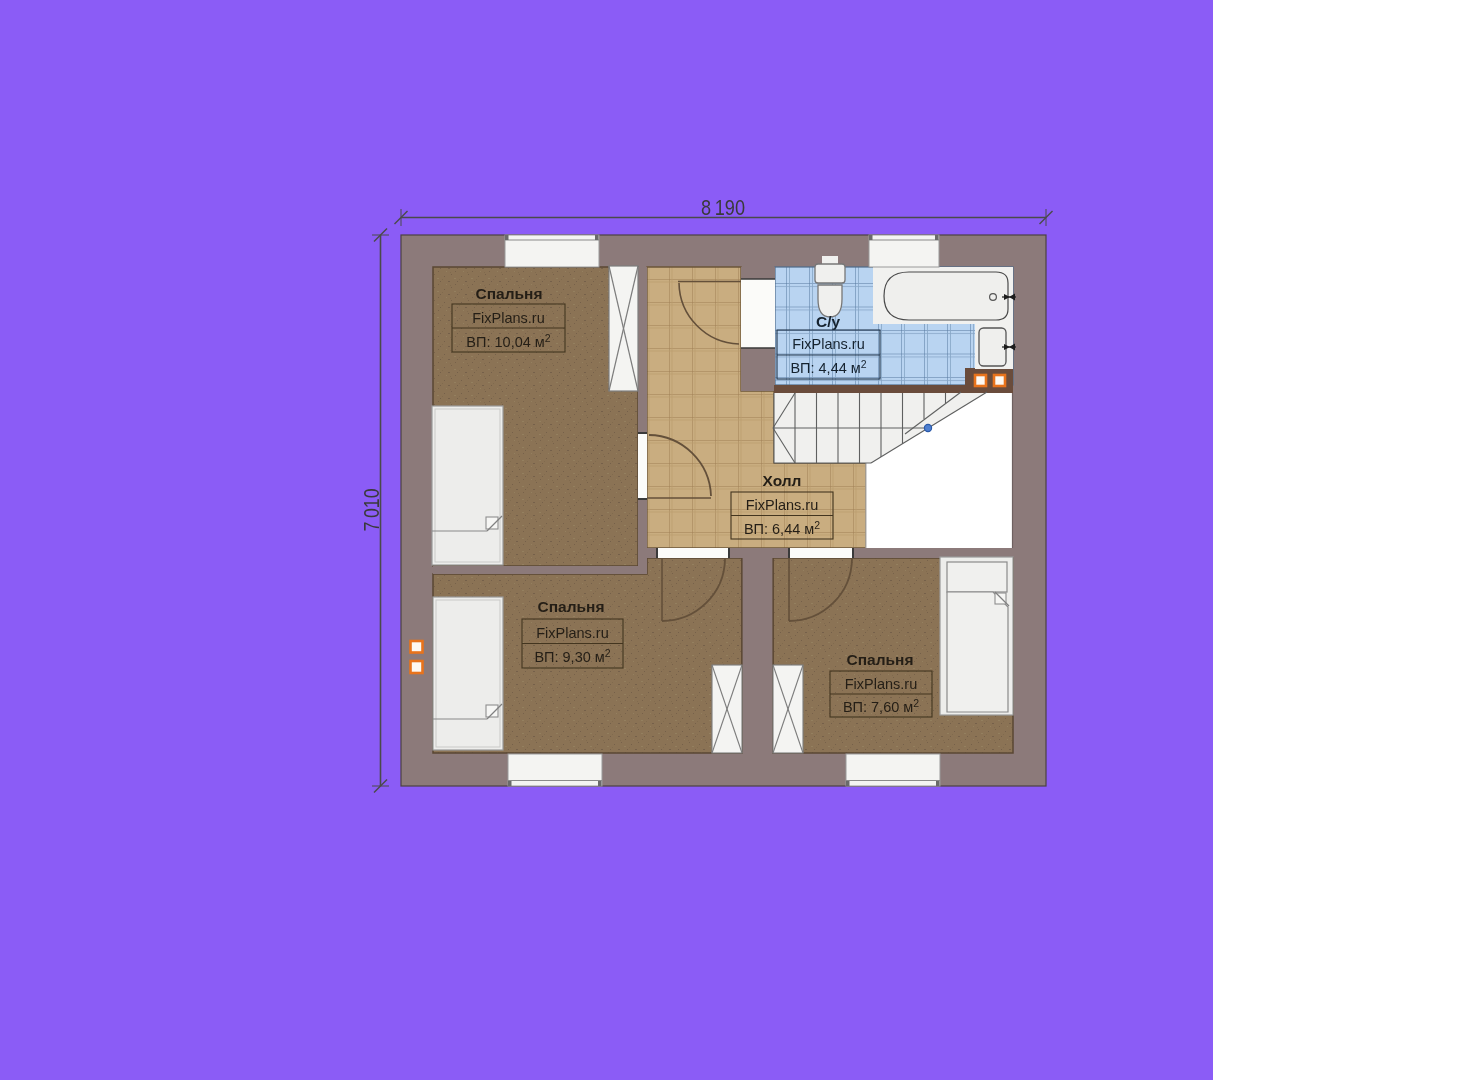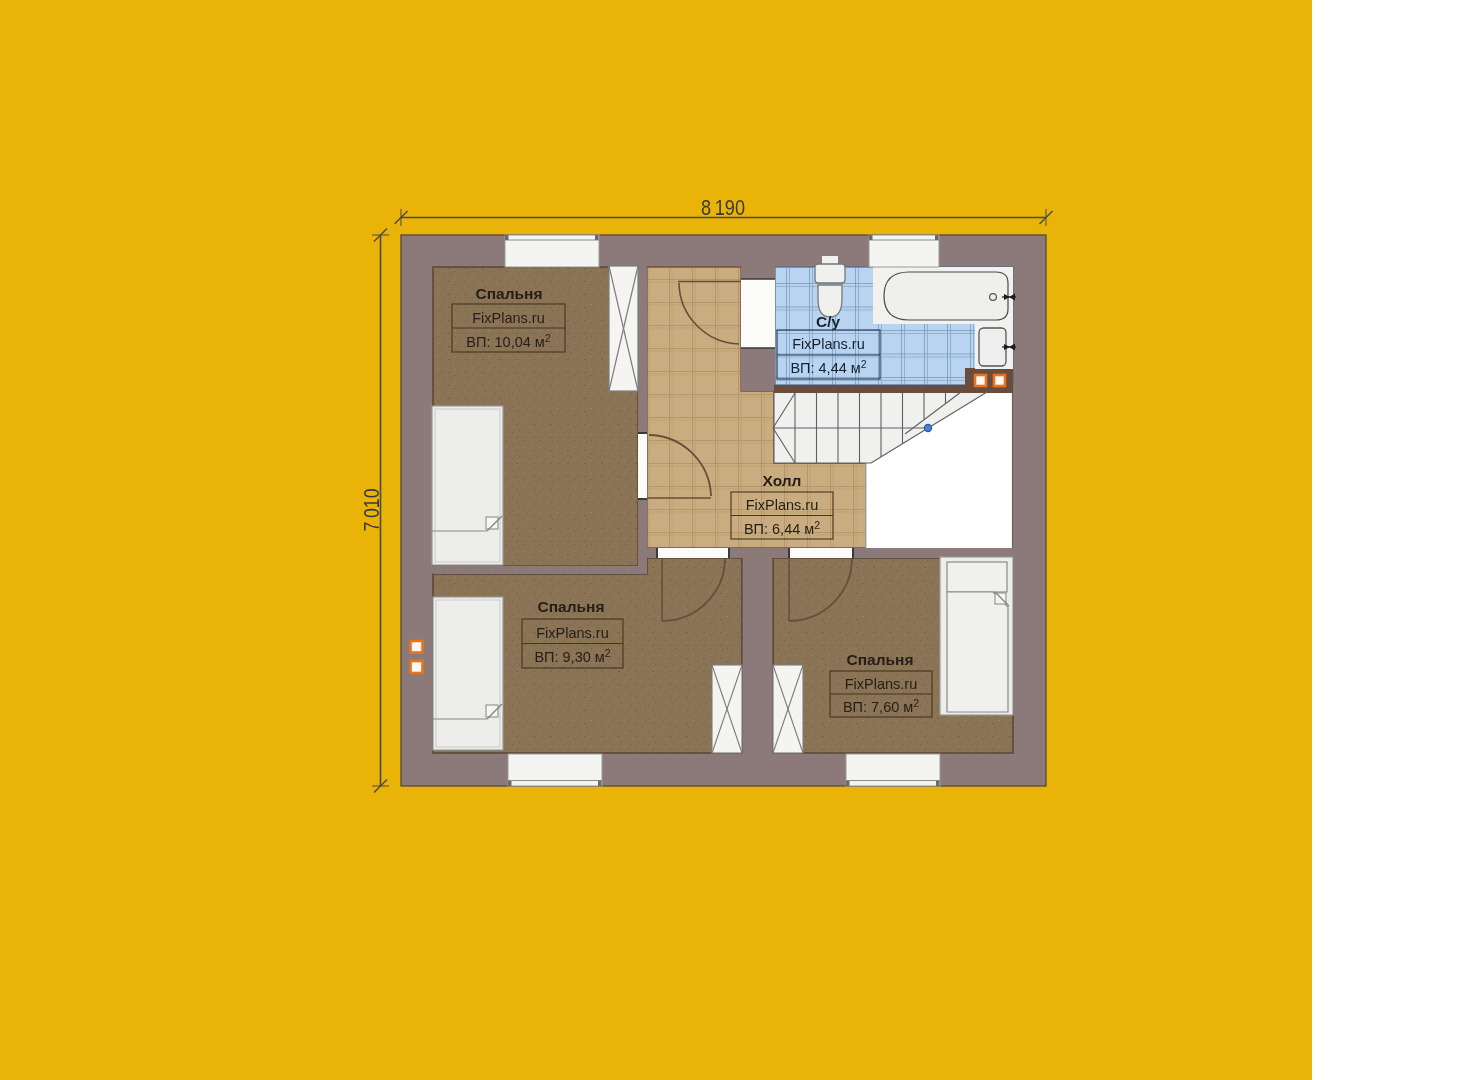--- a/index.html
+++ b/index.html
@@ -1,16 +1,16 @@
 <!DOCTYPE html>
 <html><head>
 <meta charset="utf-8">
 <style>
   html,body{margin:0;padding:0;background:#ffffff;}
-  #page{position:relative;width:1312px;height:1080px;background:#eab308;overflow:hidden;}
+  #page{position:relative;width:1213px;height:1080px;background:#8b5cf6;overflow:hidden;}
   text{font-family:"Liberation Sans", sans-serif;}
 </style>
 </head>
 <body>
 <div id="page">
 <svg width="1474" height="1080" viewBox="0 0 1474 1080" xmlns="http://www.w3.org/2000/svg">
 <defs>
   <pattern id="spk" width="17" height="13" patternUnits="userSpaceOnUse">
     <rect width="17" height="13" fill="#8b7355"></rect>
     <rect x="2" y="3" width="1" height="1" fill="#75604a"></rect>

